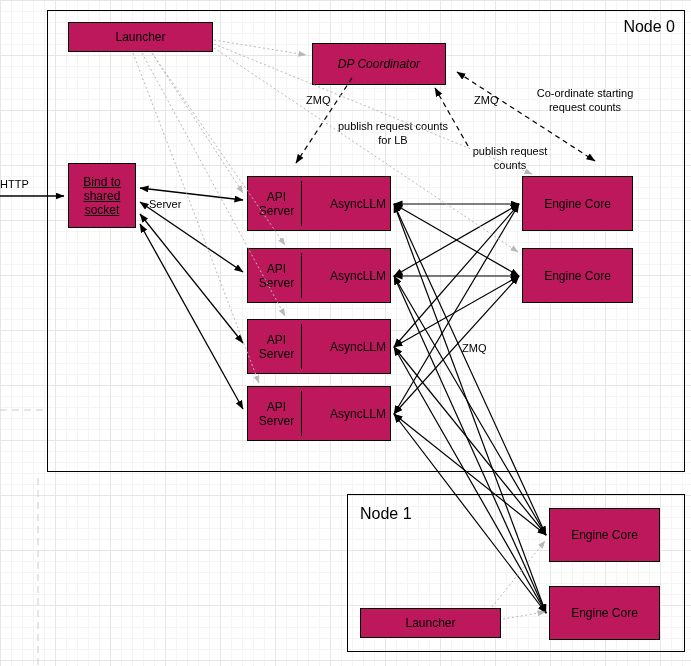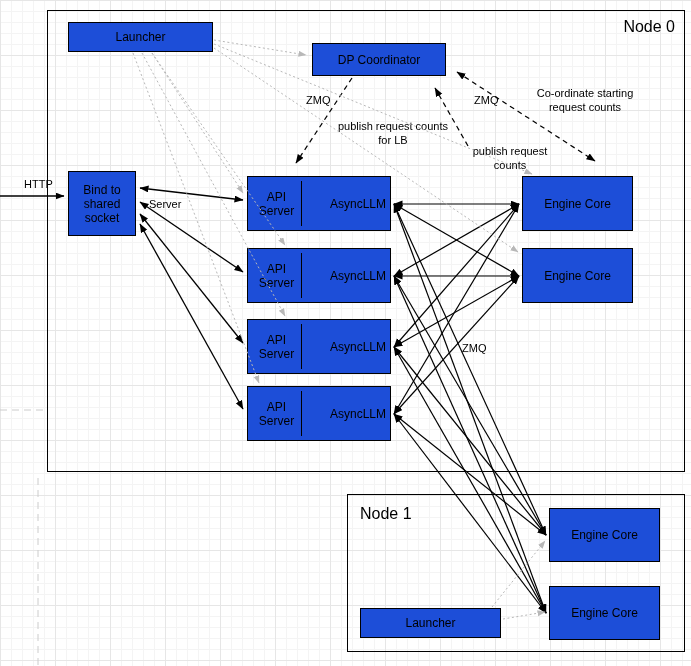--- a/index.html
+++ b/index.html
@@ -9,21 +9,21 @@
     background-image:
       linear-gradient(to right,#e6e6e6 1px,transparent 1px),
       linear-gradient(to bottom,#e6e6e6 1px,transparent 1px),
       linear-gradient(to right,#f4f4f4 1px,transparent 1px),
       linear-gradient(to bottom,#f4f4f4 1px,transparent 1px);
     background-size:55px 55px,55px 55px,11px 11px,11px 11px;
     font-family:"Liberation Sans",sans-serif;color:#000;
   }
   .node-frame{position:absolute;border:1px solid #000;box-sizing:border-box;background:transparent;z-index:1;}
   .node-title{position:absolute;font-size:16px;z-index:2;}
-  .box{position:absolute;background:#1d4ed8;border:1px solid #000;box-sizing:border-box;
+  .box{position:absolute;background:#be185d;border:1px solid #000;box-sizing:border-box;
        display:flex;align-items:center;justify-content:center;font-size:12px;text-align:center;z-index:2;}
   .split{padding:4px;}
   .split .cell{height:100%;display:flex;align-items:center;justify-content:center;box-sizing:border-box;}
   .split .cell.left{width:75px;border-right:1px solid #000;}
   .split .cell.right{flex:1;margin-left:28px;}
   .edge-label{position:absolute;font-size:11px;line-height:1.3;text-align:center;z-index:3;}
   #edges{position:absolute;left:0;top:0;z-index:4;pointer-events:none;}
 </style>
 </head>
 <body>
@@ -31,25 +31,25 @@
 <div class="node-frame" style="left:47px;top:10px;width:638px;height:462px;"></div>
 <div class="node-title" style="left:617px;top:18px;width:58px;text-align:right;">Node 0</div>
 
 <div class="node-frame" style="left:347px;top:494px;width:338px;height:158px;"></div>
 <div class="node-title" style="left:360px;top:505px;">Node 1</div>
 
 <div class="box" style="left:68px;top:22px;width:145px;height:30px;">
   <span>Launcher</span>
 </div>
 
-<div class="box" style="left:312px;top:43px;width:134px;height:33px;">
+<div class="box" style="left:312px;top:43px;width:134px;height:42px;font-style:italic;">
   <span>DP Coordinator</span>
 </div>
 
-<div class="box" style="left:68px;top:171px;width:68px;height:65px;padding:2px;">
+<div class="box" style="left:68px;top:163px;width:68px;height:65px;padding:2px;text-decoration:underline;">
   <span>Bind to shared socket</span>
 </div>
 
 <div class="box split" style="left:247px;top:176px;width:144px;height:55px;">
   <div class="cell left">
       <span>API Server</span>
     </div>
   <div class="cell right">
       <span>AsyncLLM</span>
     </div>
@@ -89,21 +89,21 @@
 <div class="box" style="left:549px;top:508px;width:111px;height:54px;">
   <span>Engine Core</span>
 </div>
 <div class="box" style="left:549px;top:586px;width:111px;height:54px;">
   <span>Engine Core</span>
 </div>
 <div class="box" style="left:360px;top:608px;width:141px;height:30px;">
   <span>Launcher</span>
 </div>
 
-<div class="edge-label" style="left:8px;top:177px;padding-left:16px;">HTTP</div>
+<div class="edge-label" style="left:0;top:177px;">HTTP</div>
 <div class="edge-label" style="left:306px;top:93px;">ZMQ</div>
 <div class="edge-label" style="left:337px;top:119px;width:112px;">publish request counts for LB</div>
 <div class="edge-label" style="left:474px;top:93px;">ZMQ</div>
 <div class="edge-label" style="left:522px;top:86px;width:126px;">Co-ordinate starting request counts</div>
 <div class="edge-label" style="left:466px;top:144px;width:88px;">publish request counts</div>
 <div class="edge-label" style="left:149px;top:197px;">Server</div>
 <div class="edge-label" style="left:462px;top:341px;">ZMQ</div>
 
 <svg id="edges" width="691" height="666" viewBox="0 0 691 666">
   <defs>

